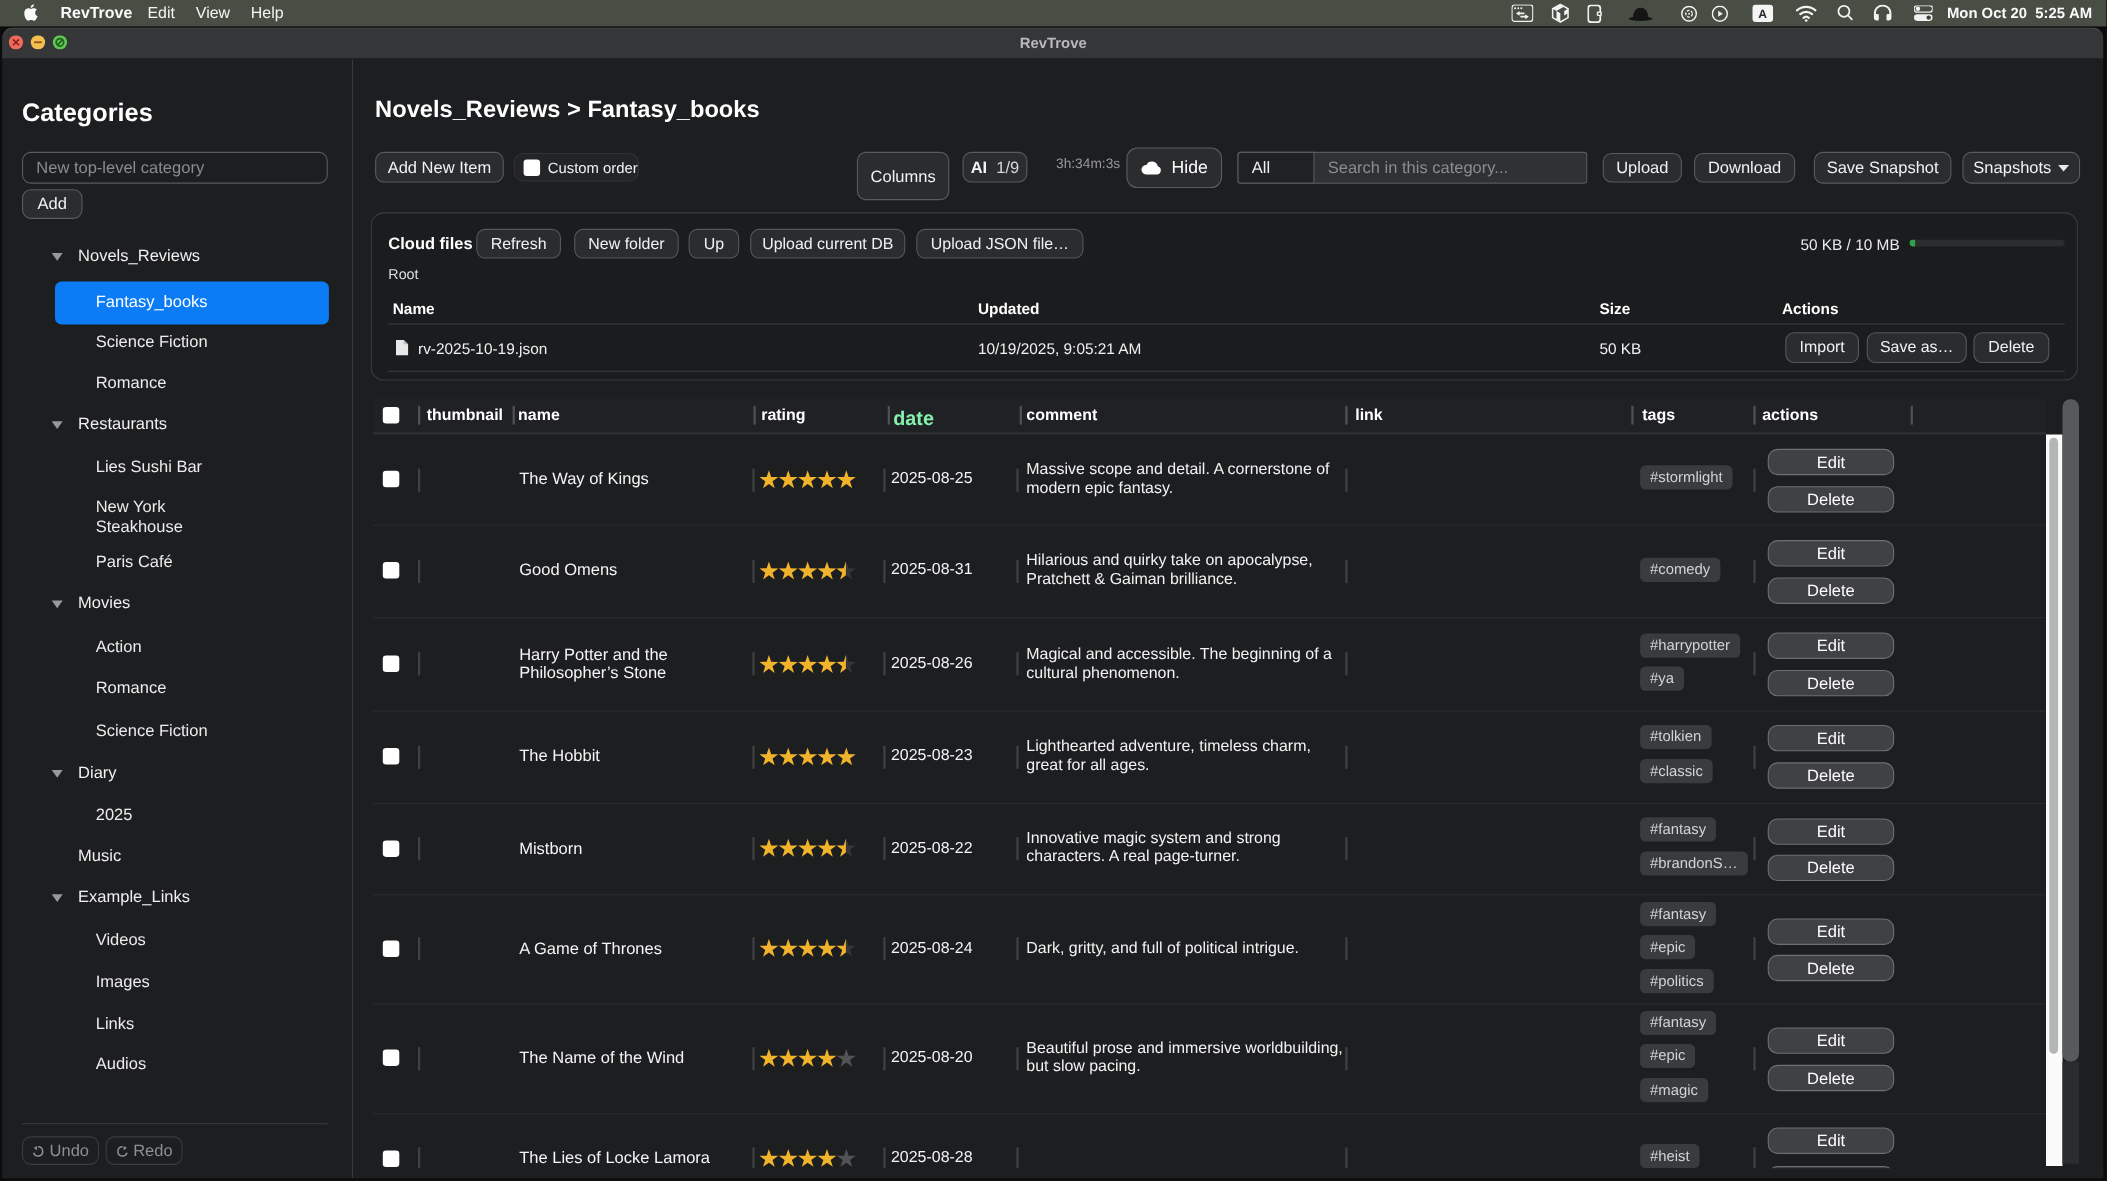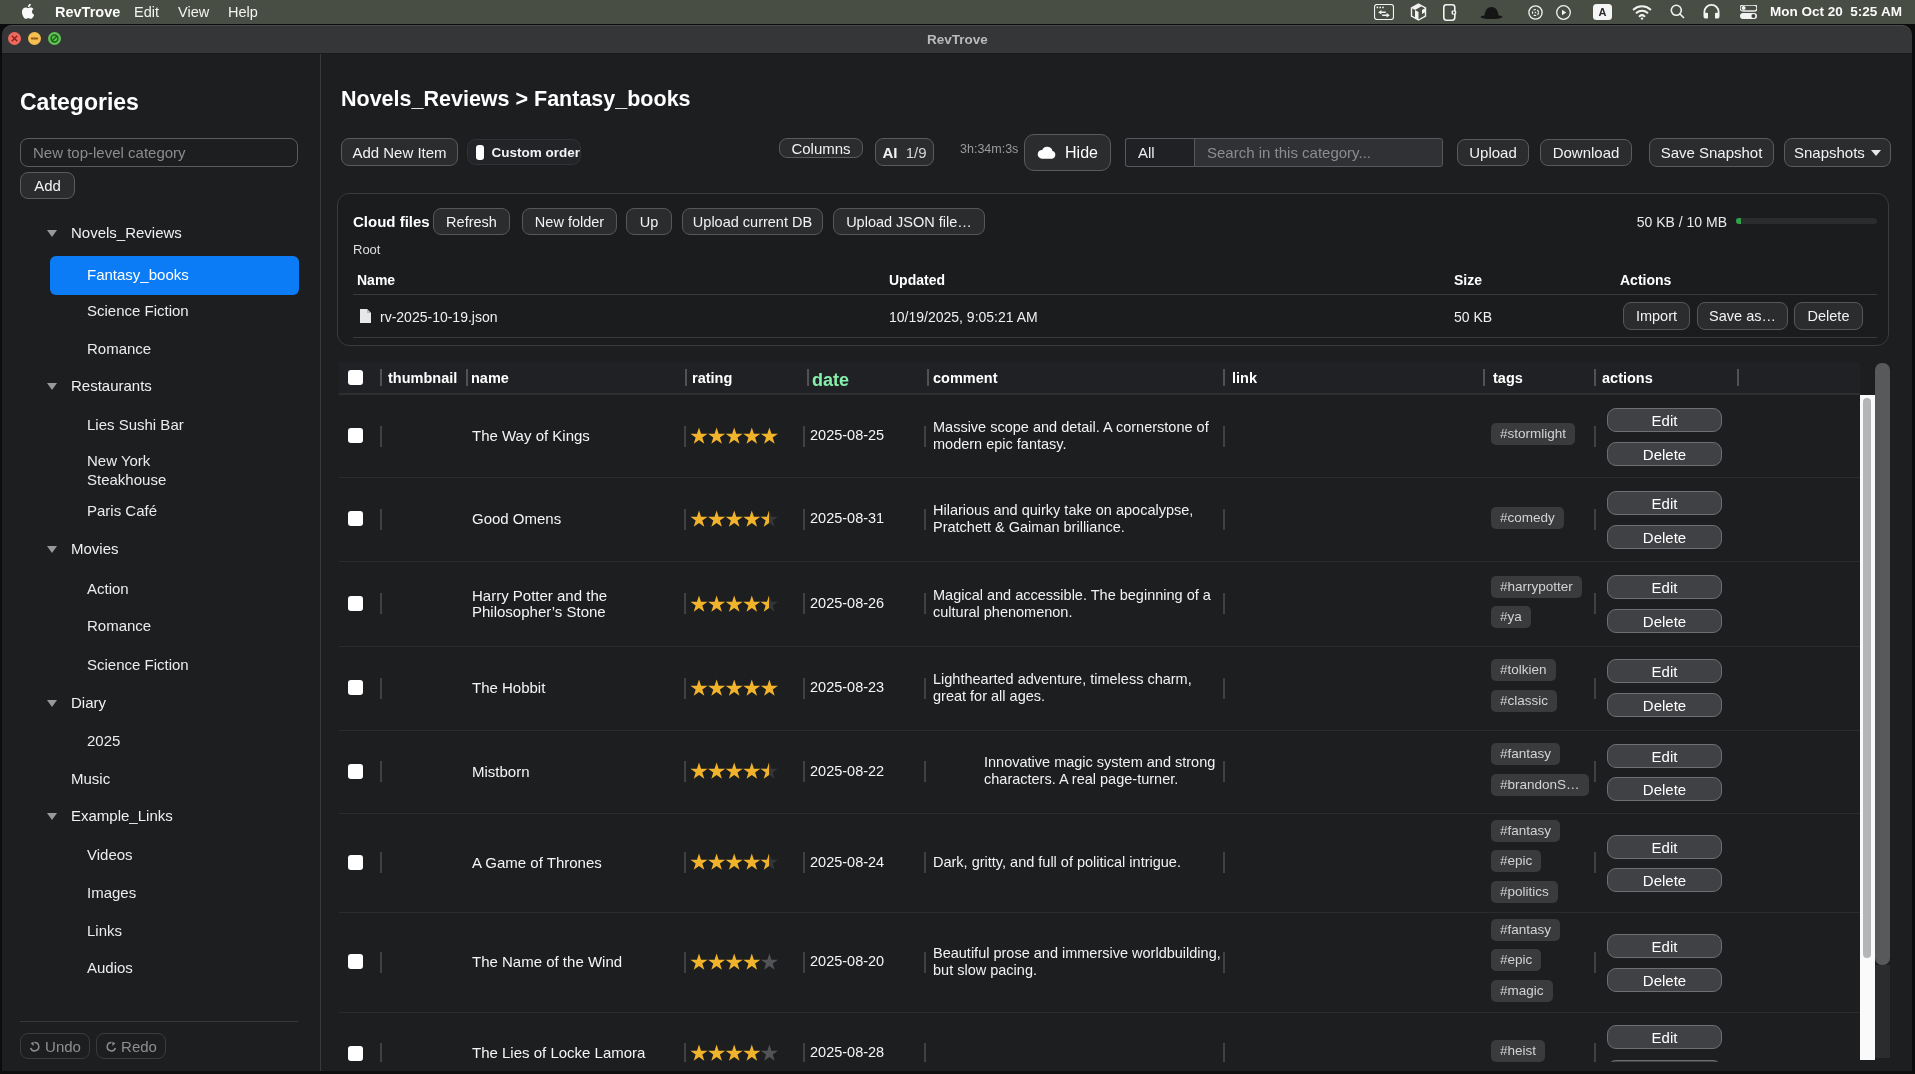--- a/index.html
+++ b/index.html
@@ -149,23 +149,23 @@
         <path d="M6.5 1.5A4.2 4.2 0 1 0 10.4 7" fill="none" stroke="#8e8f92" stroke-width="1.4"></path>
         <path d="M6.2 4.2 9.1 1.5 6.2 0z" fill="#8e8f92" transform="translate(1.2 .8)"></path>
       </svg>Redo</div>
 
 <div class="abs" style="left:320px;top:54px;width:1px;height:1020px;background:#38393b;"></div>
 
 <div class="abs" style="left:341px;top:87px;color:#fff;font-size:21.5px;font-weight:bold;">Novels_Reviews &gt; Fantasy_books</div>
 <div class="btn" style="left:341px;top:138px;width:117px;height:28px;">Add New Item</div>
 <div class="abs flex" style="left:467px;top:139px;width:114px;height:26px;background:#232427;border:1px solid #313235;border-radius:9px;box-sizing:border-box;">
   <div style="width:15px;height:15px;background:#fff;border-radius:3px;margin-left:8px;"></div>
-  <div style="color:#f1f2f3;font-size:13.5px;margin-left:7px;white-space:nowrap;font-weight:bold;">Custom order</div>
+  <div style="color:#f1f2f3;font-size:13.5px;margin-left:7px;white-space:nowrap;">Custom order</div>
 </div>
-<div class="btn" style="left:779px;top:138px;width:84px;height:20px;">Columns</div>
+<div class="btn" style="left:779px;top:138px;width:84px;height:44px;">Columns</div>
 <div class="btn" style="left:875px;top:138px;width:59px;height:28px;"><b>AI</b>&nbsp;&nbsp;<span style="color:#d6d7d9;">1/9</span></div>
 <div class="abs" style="left:960px;top:142px;color:#98999b;font-size:12.5px;">3h:34m:3s</div>
 <div class="abs flex" style="left:1024px;top:134px;width:87px;height:37px;background:#2b2c2e;border:1px solid #5a5b5d;border-radius:10px;box-sizing:border-box;justify-content:center;color:#fff;font-size:16px;"><svg width="20" height="13" viewBox="0 0 20 13" style="margin-right:8px">
         <path d="M15.5 5.1A5.5 5.5 0 0 0 5.2 3.9 4.4 4.4 0 0 0 5 12.7h10a3.9 3.9 0 0 0 .5-7.6z" fill="#fff"></path>
       </svg>Hide</div>
 <div class="abs" style="left:1125px;top:138px;width:318px;height:29px;border:1px solid #58595b;border-radius:3px;box-sizing:border-box;background:#303134;"></div>
 <div class="abs" style="left:1125px;top:138px;width:70px;height:29px;background:#202124;border:1px solid #58595b;border-radius:3px 0 0 3px;box-sizing:border-box;line-height:27px;color:#ededee;font-size:15px;padding-left:12px;">All</div>
 <div class="abs" style="left:1207px;top:138px;height:29px;line-height:29px;color:#8b8c8e;font-size:15px;">Search in this category...</div>
 <div class="btn" style="left:1457px;top:139px;width:72px;height:27px;">Upload</div>
 <div class="btn" style="left:1540px;top:139px;width:92px;height:27px;">Download</div>
@@ -333,21 +333,21 @@
       <use href="#st" fill="#f1b32b"></use>
       <use href="#st" x="17.6" fill="#f1b32b"></use>
       <use href="#st" x="35.2" fill="#f1b32b"></use>
       <use href="#st" x="52.8" fill="#f1b32b"></use>
       <use href="#st" x="70.4" fill="#35363a"></use>
     </svg>
     <svg class="stars" style="left:760.4px;top:762px;" width="9" height="18" viewBox="0 0 9 18">
       <use href="#st" fill="#f1b32b"></use>
     </svg>
 <div class="date" style="left:810px;top:763px;">2025-08-22</div>
-<div class="cmt" style="left:984px;top:754px;">Innovative magic system and strong<br>characters. A real page-turner.</div>
+<div class="cmt" style="left:933px;top:754px;">Innovative magic system and strong<br>characters. A real page-turner.</div>
 <div class="tag" style="left:1491px;top:743px;">#fantasy</div>
 <div class="tag" style="left:1491px;top:774px;">#brandonS…</div>
 <div class="abtn" style="left:1607px;top:744px;width:115px;height:24px;">Edit</div>
 <div class="abtn" style="left:1607px;top:777px;width:115px;height:24px;">Delete</div>
 
 <div class="cb" style="left:348px;top:855px;"></div>
 <div class="tick" style="left:380px;top:852px;height:21px;"></div>
     <div class="tick" style="left:684px;top:852px;height:21px;"></div>
     <div class="tick" style="left:803px;top:852px;height:21px;"></div>
     <div class="tick" style="left:924px;top:852px;height:21px;"></div>

